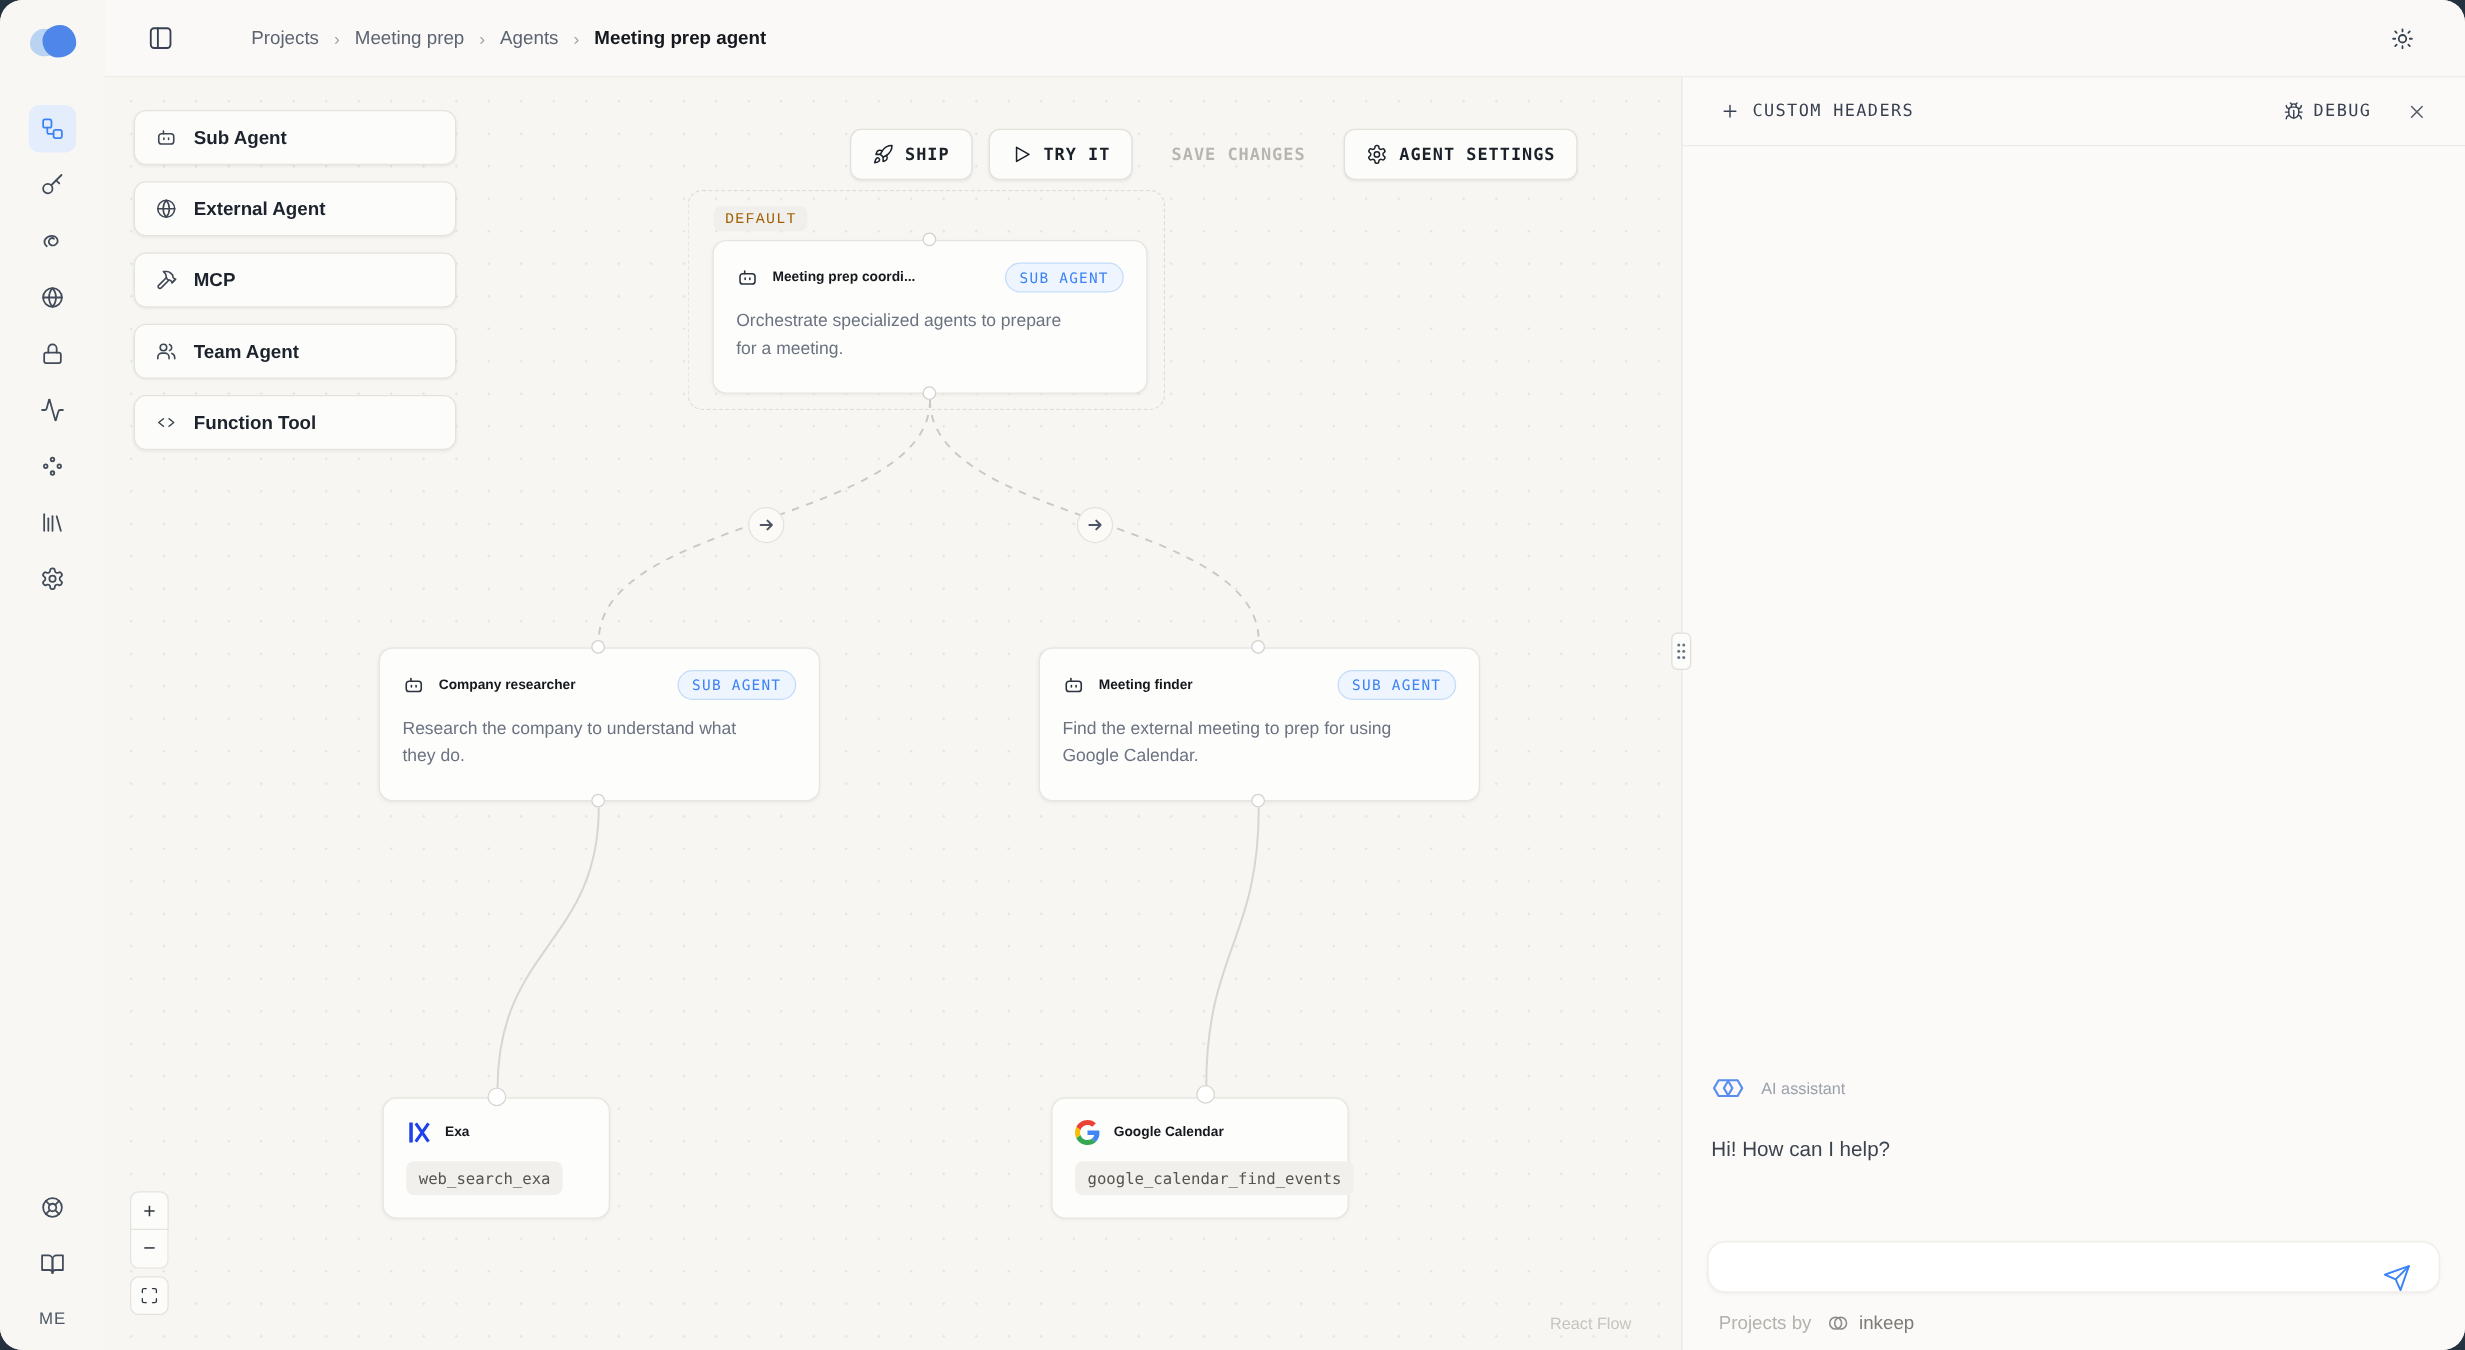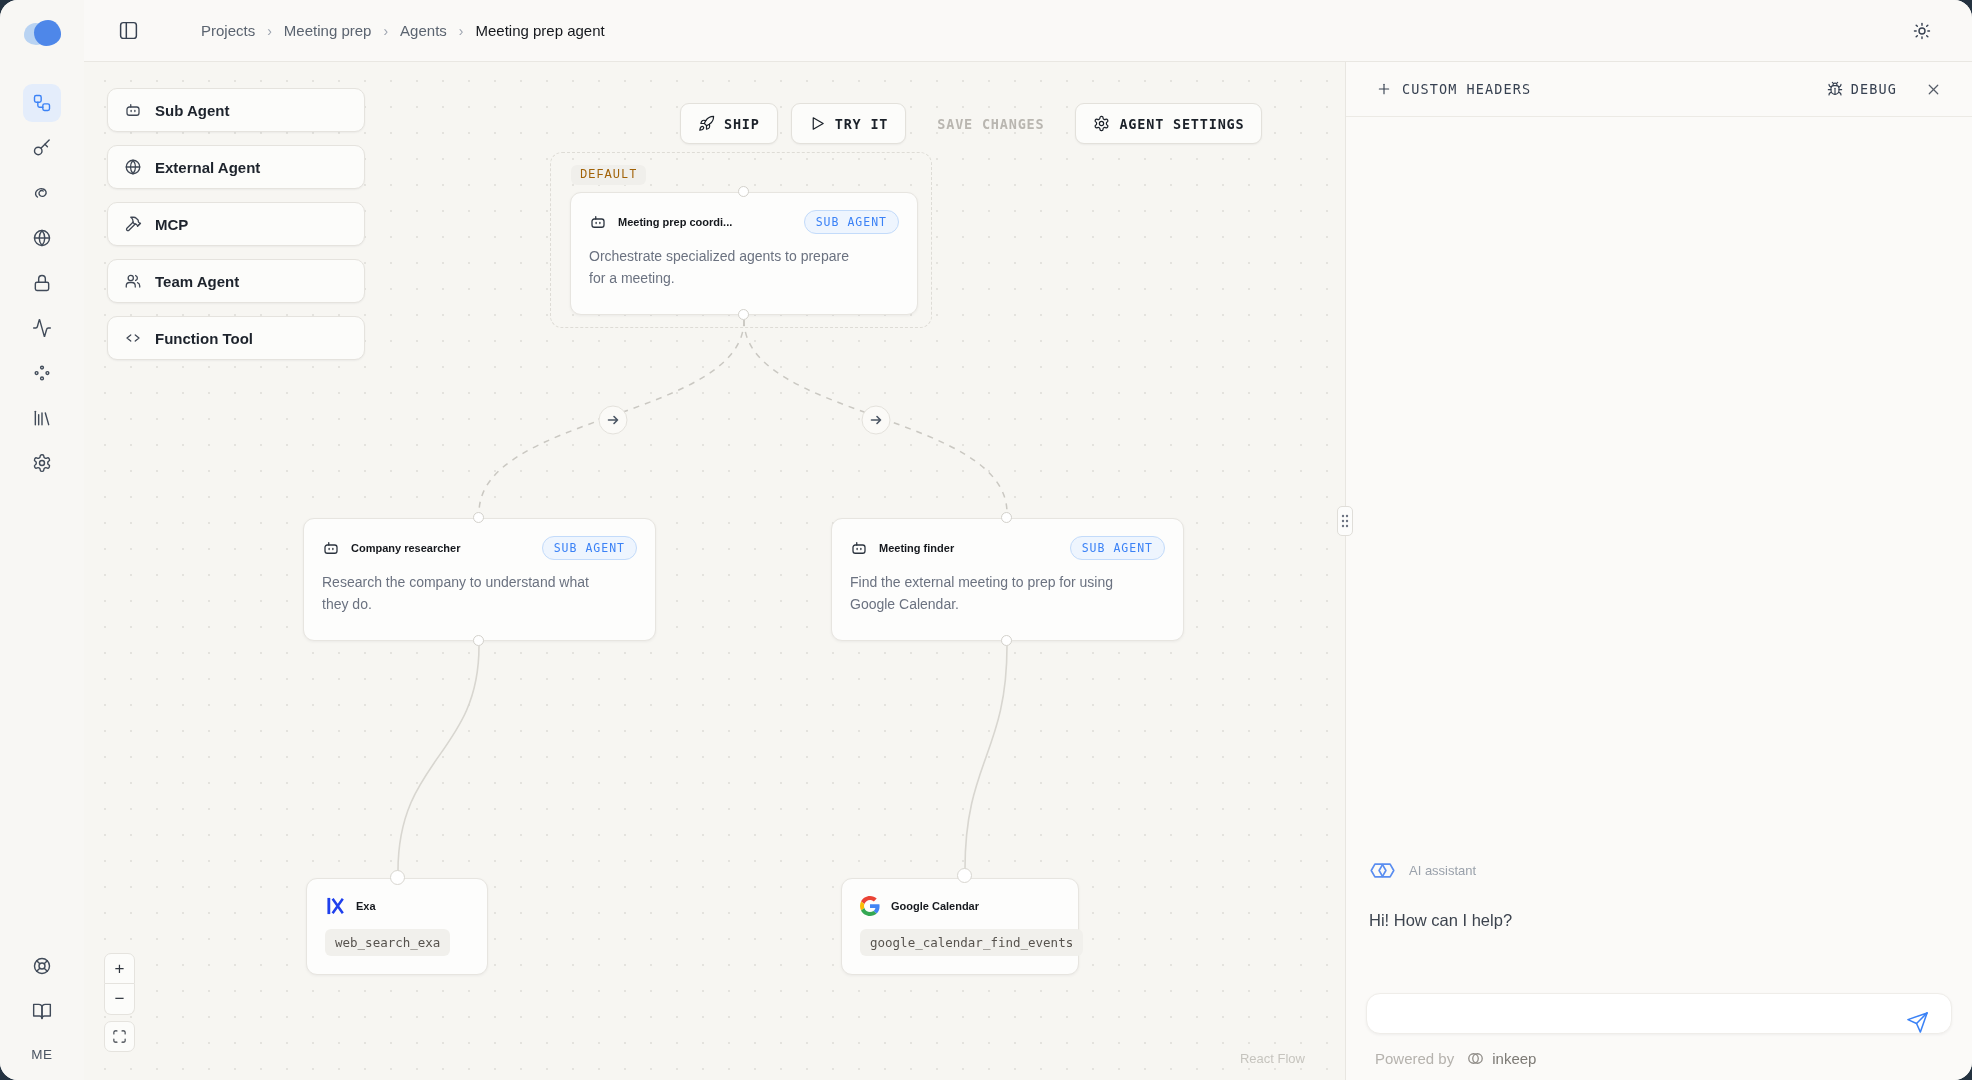--- a/index.html
+++ b/index.html
@@ -27,21 +27,21 @@
 
   
   .main { flex:1; display:flex; flex-direction:column; min-width:0; }
   .topbar { height:62px; flex:none; background:#faf9f7; border-bottom:1px solid #e9e7e2;
             display:flex; align-items:center; padding:0 40px 0 34px;gap:36px; }
   .topbar .panel-btn { color:#374151; margin-right:26px; cursor:pointer; display:flex; }
   .topbar .panel-btn svg { width:21px; height:21px; }
   .crumbs { display:flex; align-items:center; gap:12px; font-size:15px; color:#5b6470; }
   .crumbs .sep { color:#9ca3af; font-size:14px; }
   .crumbs .crumb { cursor:pointer; }
-  .crumbs .current { color:#15181d; font-weight:400; }
+  .crumbs .current { color:#15181d; font-weight:700; }
   .topbar-right { margin-left:auto; display:flex; align-items:center; color:#374151; }
   .topbar-right svg { width:20px; height:20px; cursor:pointer; }
 
   .content { flex:1; display:flex; min-height:0; }
 
   
   .canvas { position:relative; width:1261px; flex:none; background:#f7f6f2;
             background-image:radial-gradient(circle, rgba(60,58,50,.10) 1.05px, transparent 1.05px);
             background-size:26px 26px; background-position:8px 6px; overflow:hidden; }
   .edges { position:absolute; inset:0; pointer-events:none; }
@@ -493,21 +493,21 @@
           <div class="input-card">
             <span class="send-btn">
               <svg class="ico" viewBox="0 0 24 24">
                   <path d="m22 2-7 20-4-9-9-4z"></path>
                   <path d="M22 2 11 13"></path>
                 </svg>
             </span>
           </div>
 
           <div class="powered">
-            <span>Powered by</span>
+            <span>Projects by</span>
             <svg viewBox="0 0 24 24" style="stroke:#8e8b86; fill:none; stroke-width:1.6;">
               <circle cx="9.5" cy="12" r="6"></circle>
                 <circle cx="14.5" cy="12" r="6"></circle>
             </svg>
             <span class="brand">inkeep</span>
           </div>
         </div>
       </div>
     </div>
   </div>

